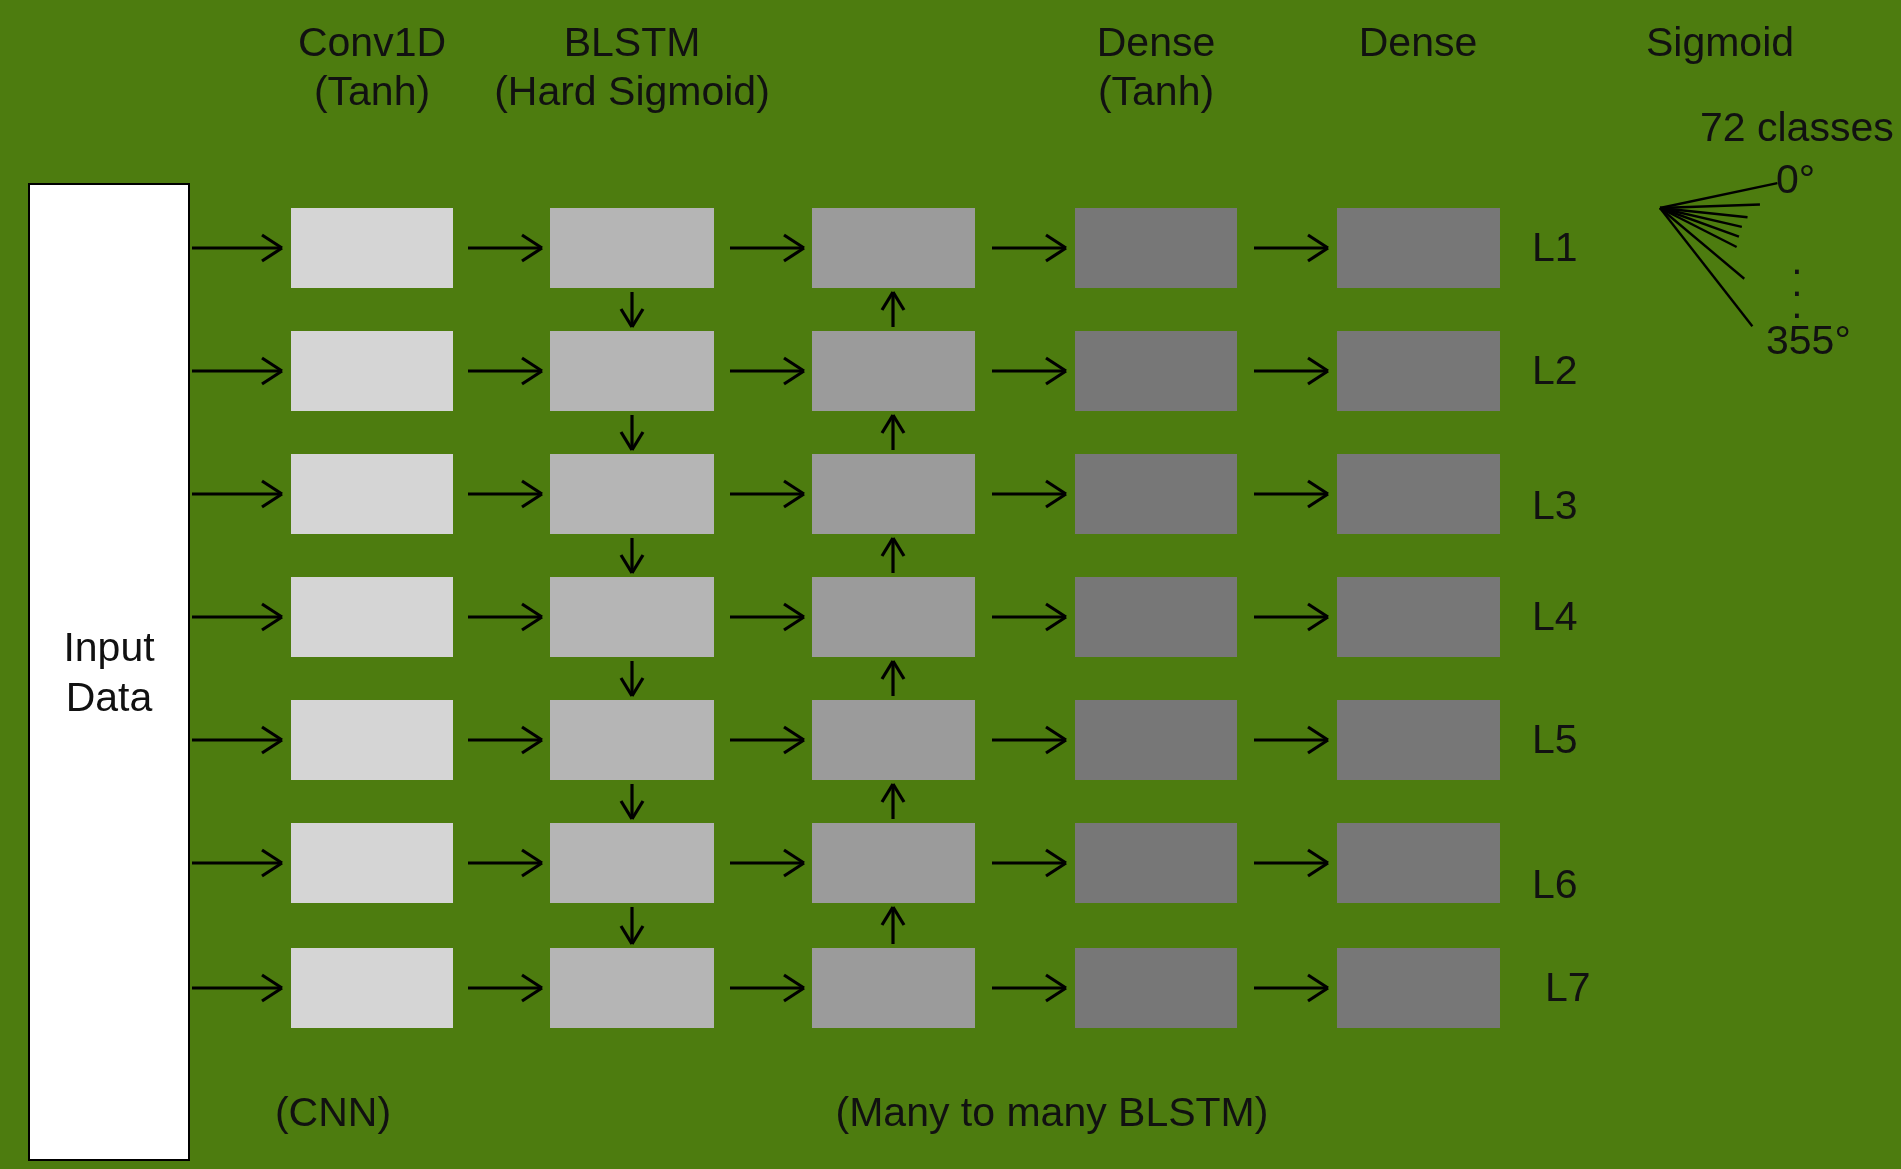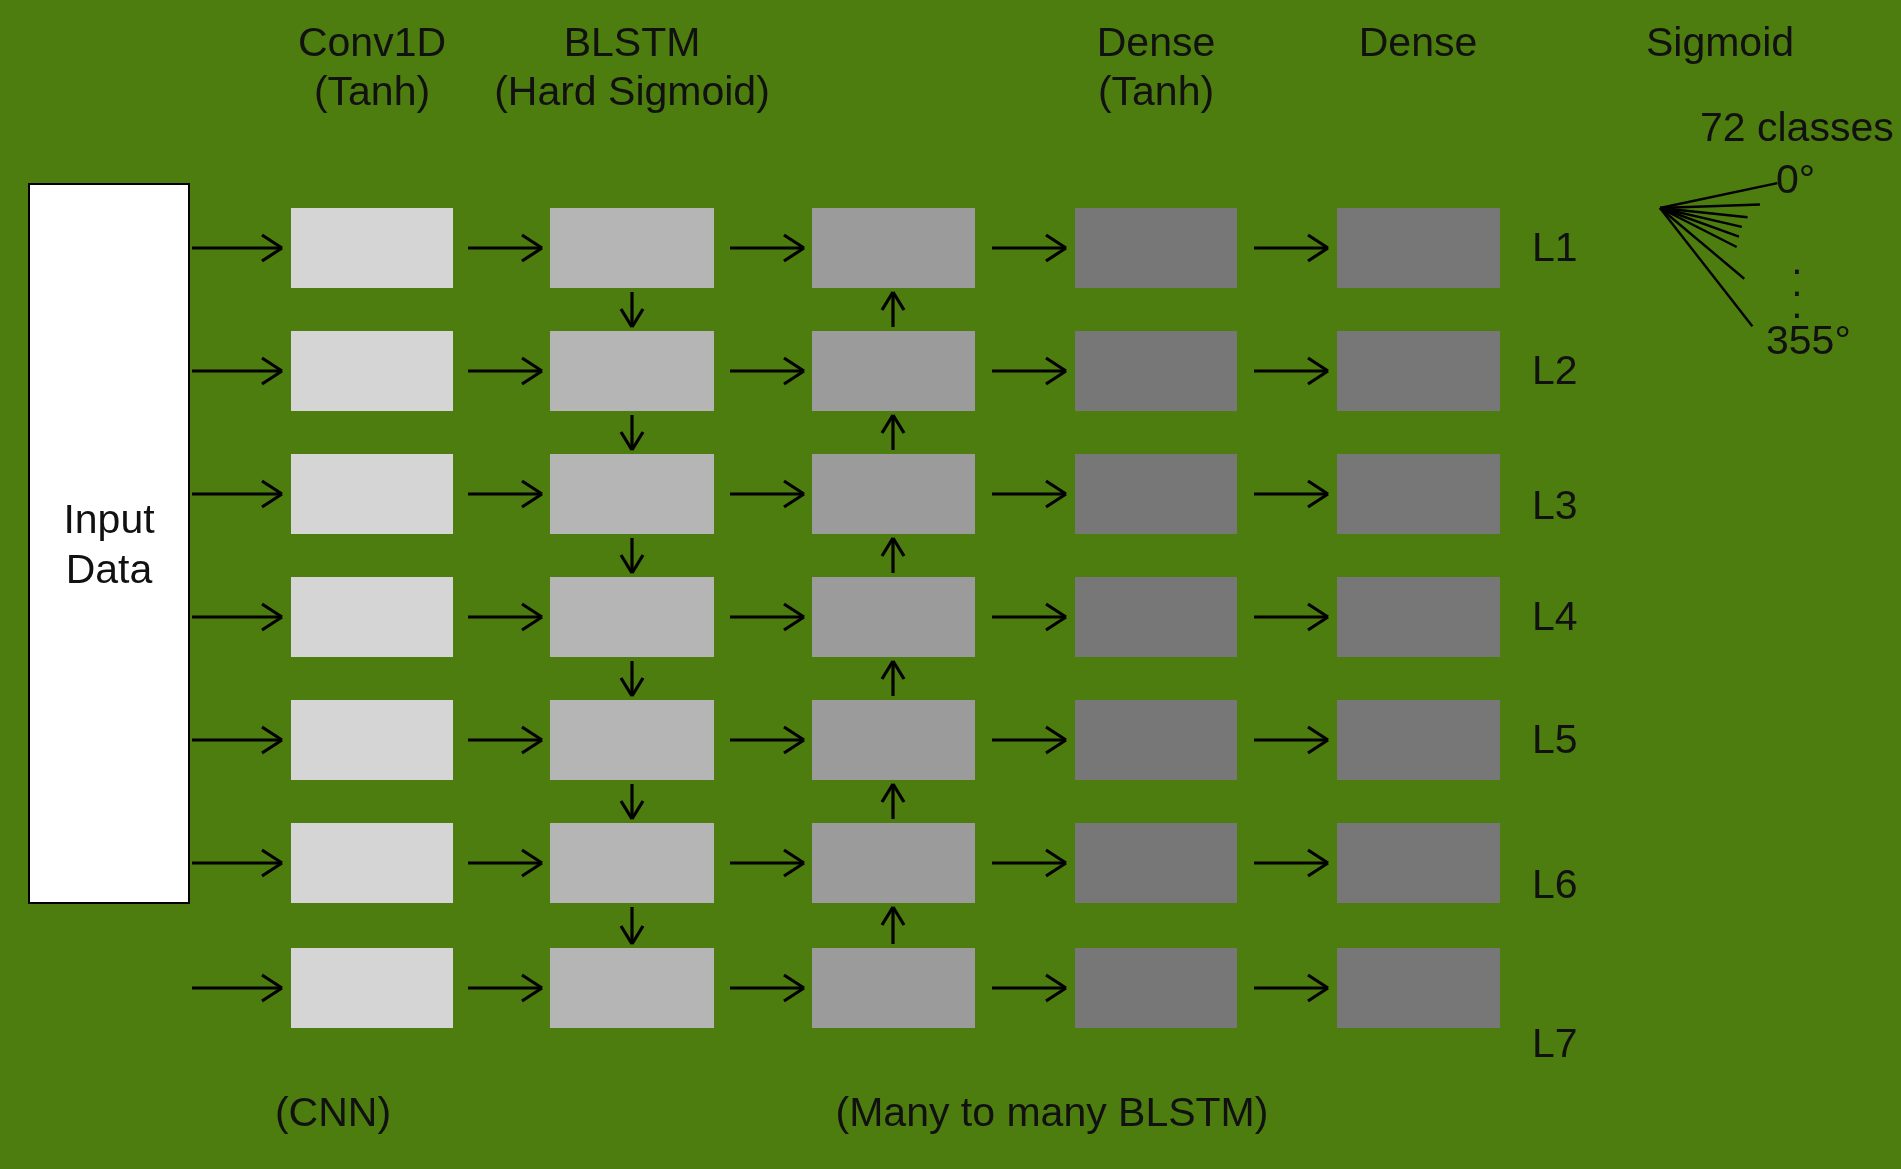--- a/index.html
+++ b/index.html
@@ -28,21 +28,21 @@
     color: #111111;
   }
   .col-header .sub { display: block; }
 
   
   #input-box {
     position: absolute;
     left: 28px;
     top: 183px;
     width: 162px;
-    height: 721px;
+    height: 978px;
     border: 2px solid #000000;
     background: #ffffff;
     box-sizing: border-box;
   }
   #input-box-label {
     position: absolute;
     left: 0;
     top: 50%;
     transform: translateY(-50%);
     width: 100%;
@@ -185,21 +185,21 @@
       <div class="block" style="left: 1337px; top: 577px; width: 163px; height: 80px; background: rgb(119, 119, 119);"></div>
       <div class="block" style="left: 1337px; top: 700px; width: 163px; height: 80px; background: rgb(119, 119, 119);"></div>
       <div class="block" style="left: 1337px; top: 823px; width: 163px; height: 80px; background: rgb(119, 119, 119);"></div>
       <div class="block" style="left: 1337px; top: 948px; width: 163px; height: 80px; background: rgb(119, 119, 119);"></div>
       <div class="row-label" style="top: 227px;">L1</div>
       <div class="row-label" style="top: 350px;">L2</div>
       <div class="row-label" style="top: 473px; margin-top: 12px;">L3</div>
       <div class="row-label" style="top: 596px;">L4</div>
       <div class="row-label" style="top: 719px;">L5</div>
       <div class="row-label" style="top: 864px;">L6</div>
-      <div class="row-label" style="top: 1023px;">L7</div>
+      <div class="row-label" style="top: 967px; margin-left: 13px;">L7</div>
     </div>
 
   <svg id="arrows" viewBox="0 0 1901 1169" xmlns="http://www.w3.org/2000/svg">
       <g>
         <line x1="192" y1="248" x2="282" y2="248" stroke="#000000" stroke-width="3.2" stroke-linecap="butt"></line>
         <line x1="262" y1="235" x2="282" y2="248" stroke="#000000" stroke-width="3.2" stroke-linecap="butt"></line>
         <line x1="262" y1="261" x2="282" y2="248" stroke="#000000" stroke-width="3.2" stroke-linecap="butt"></line>
       </g>
       <g>
         <line x1="192" y1="371" x2="282" y2="371" stroke="#000000" stroke-width="3.2" stroke-linecap="butt"></line>

